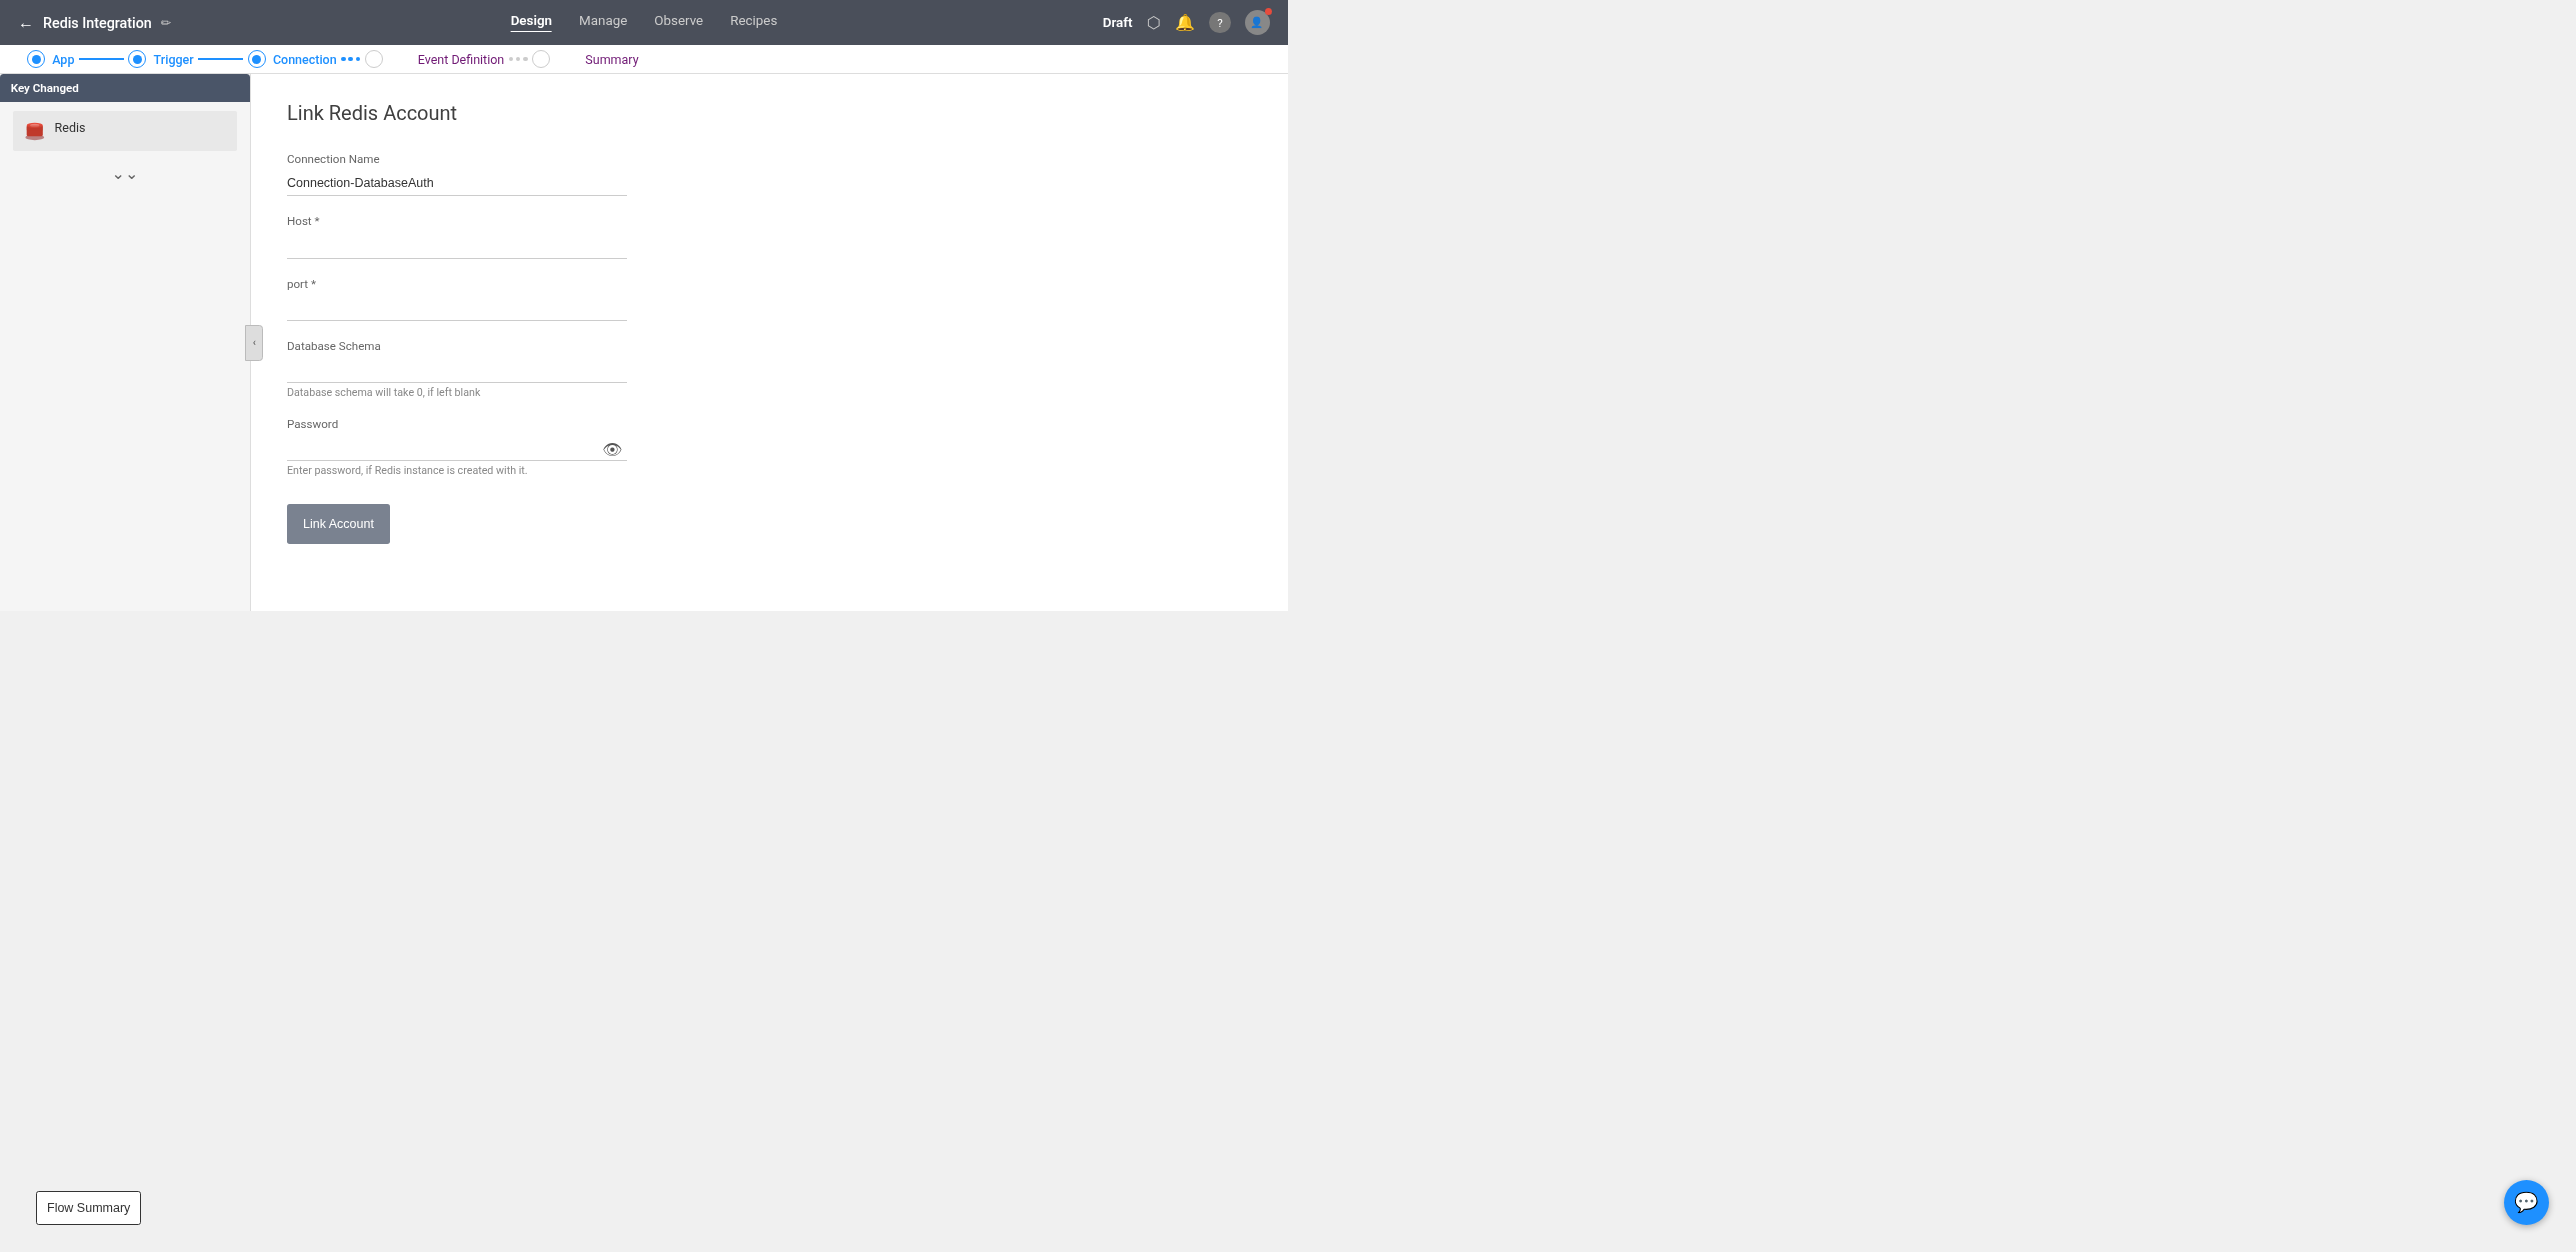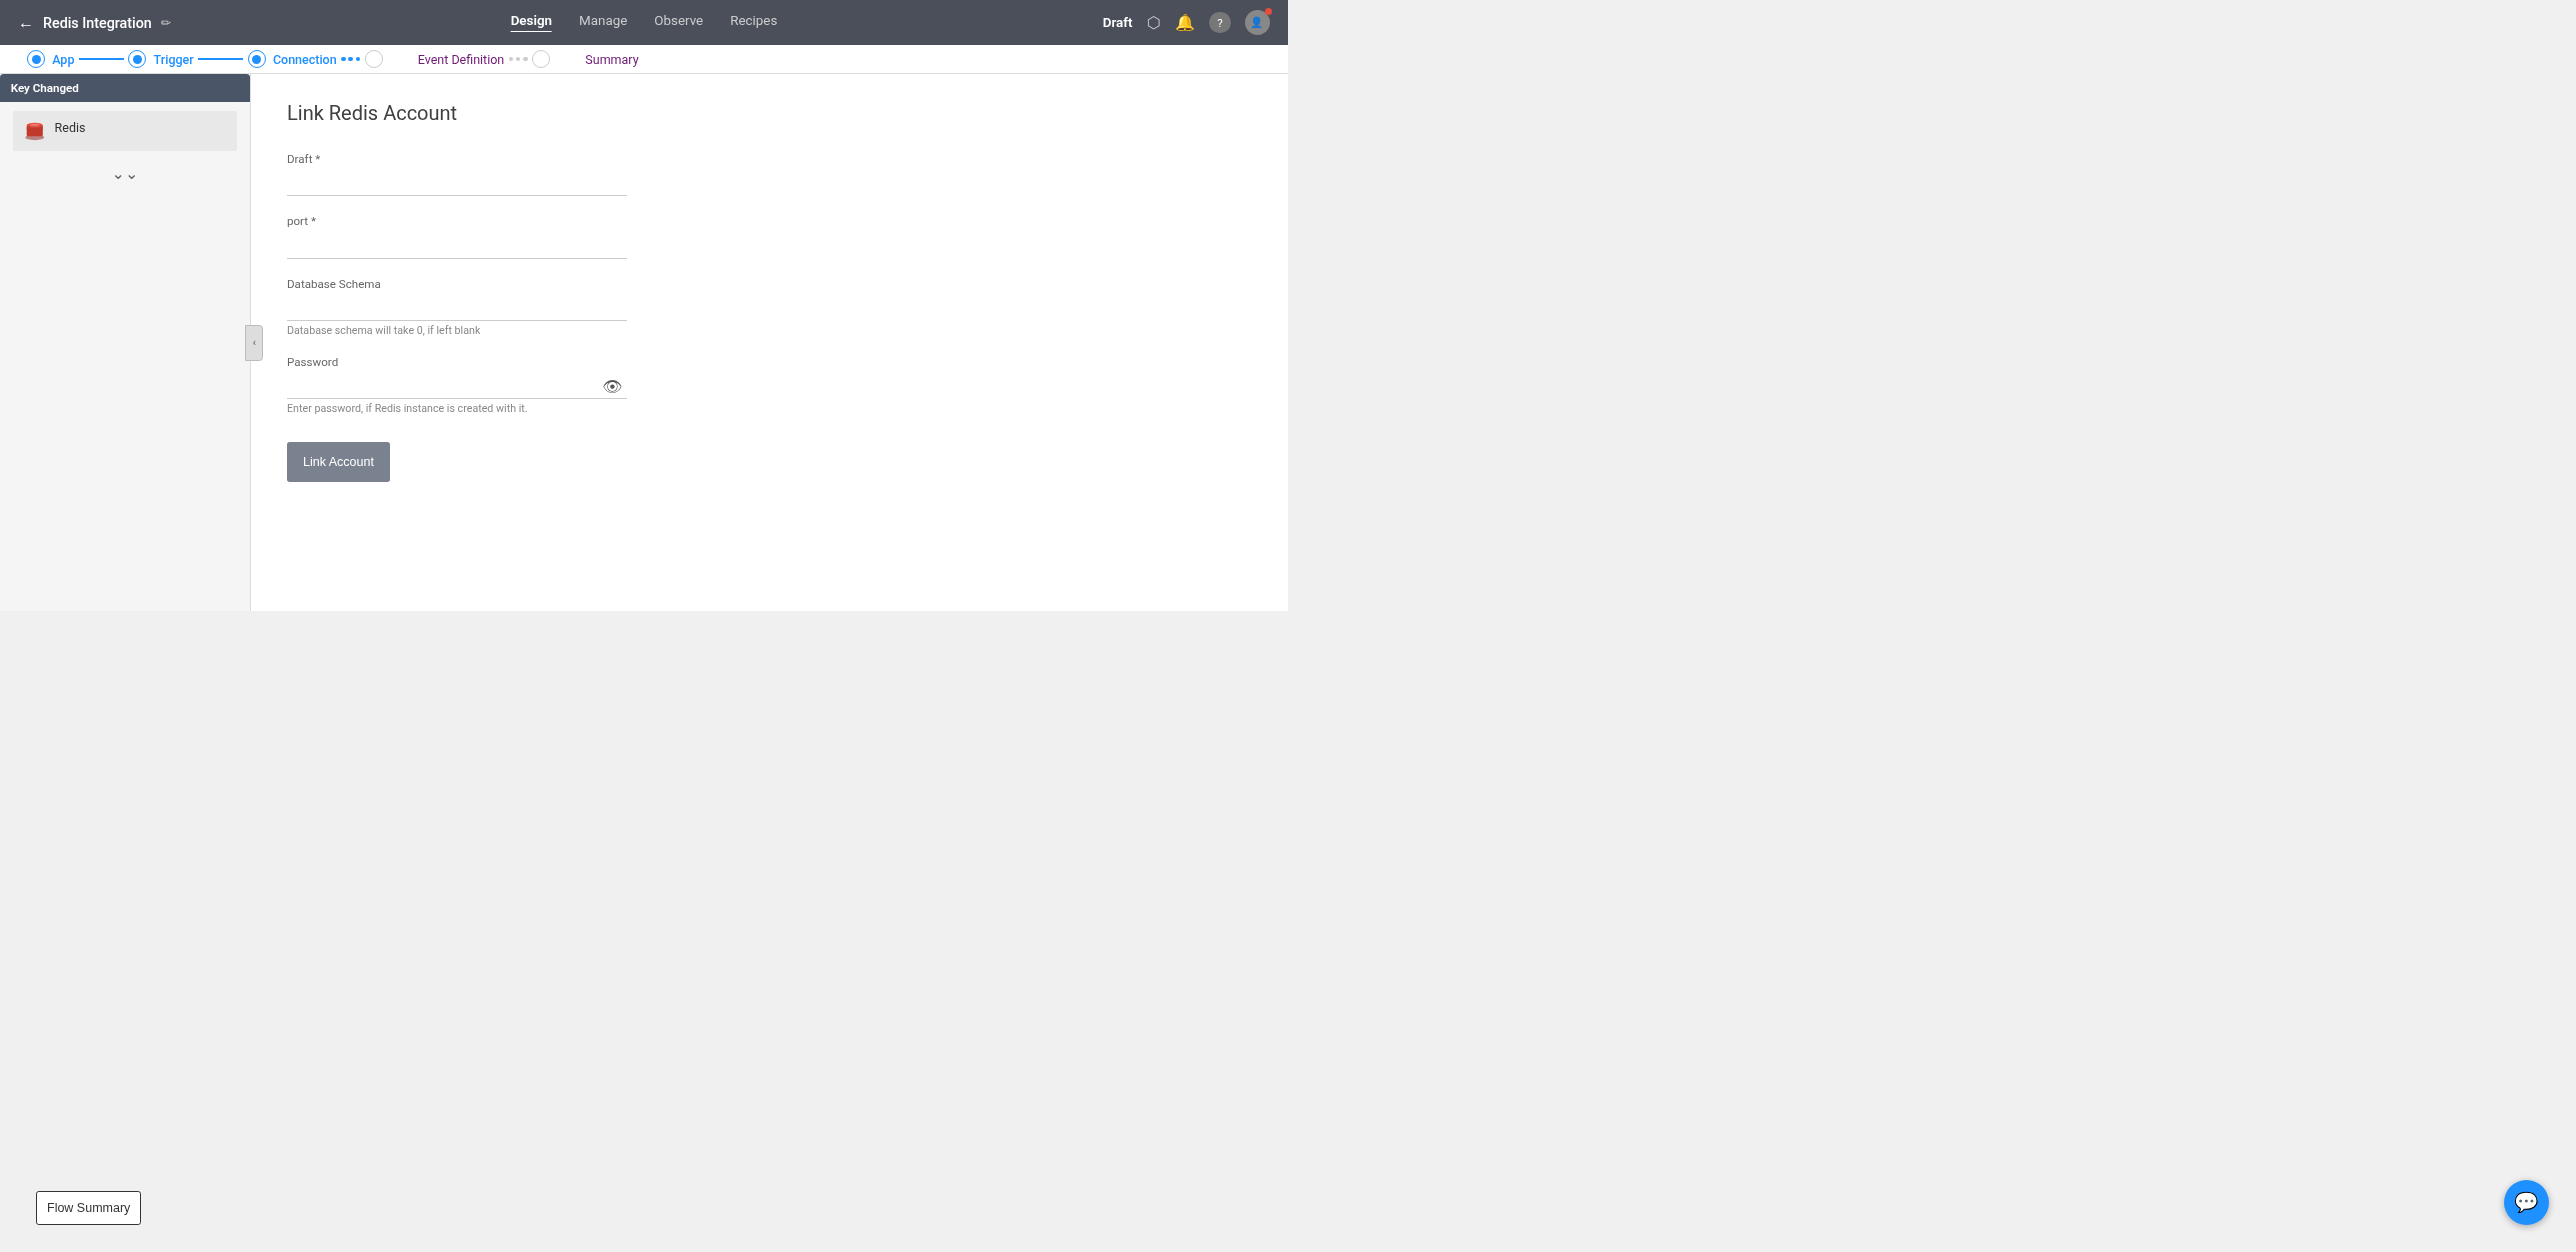--- a/index.html
+++ b/index.html
@@ -415,24 +415,28 @@
       <span class="sidebar-item-label">Redis</span>
     </div>
     <div class="sidebar-chevron">⌄⌄</div>
     <div class="sidebar-collapse-btn">‹</div>
   </div>
 
   <div class="content-area">
     <h2 class="content-title">Link Redis Account</h2>
 
     
-
-    
     <div class="form-group">
-      <label class="form-label">Draft *</label>
+      <label class="form-label">Connection Name</label>
+      <input class="form-input" type="text" value="Connection-DatabaseAuth" style="">
+    </div>
+
+    
+    <div class="form-group">
+      <label class="form-label">Host *</label>
       <input class="form-input" type="text" style="">
     </div>
 
     
     <div class="form-group">
       <label class="form-label">port *</label>
       <input class="form-input" type="text" style="">
     </div>
 
     

